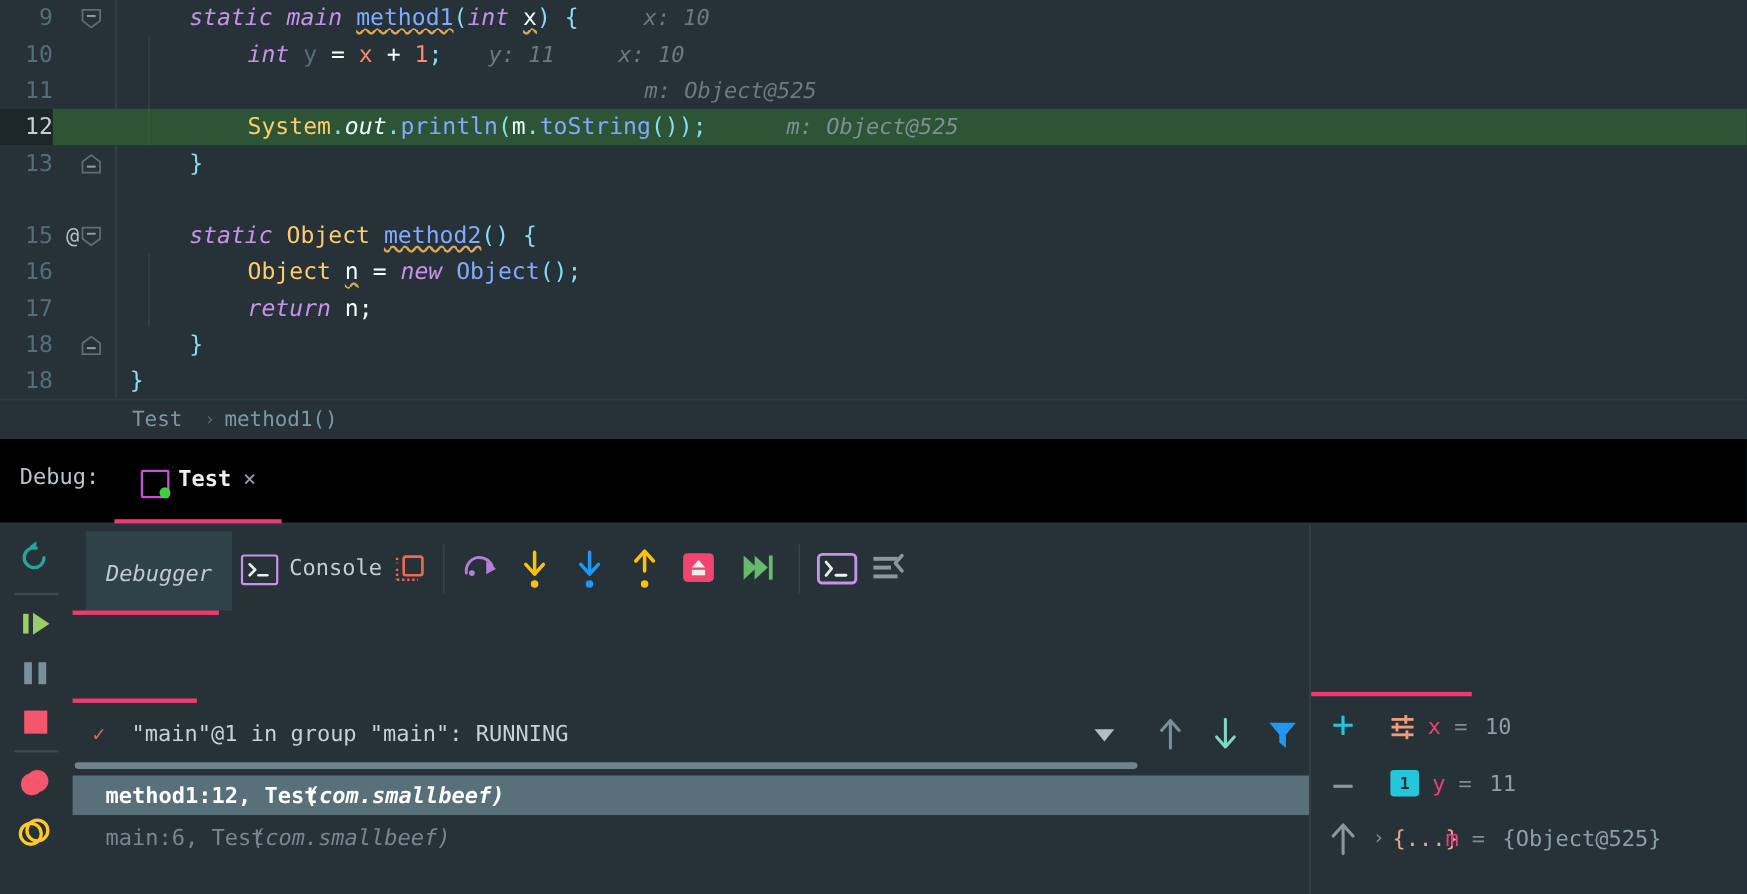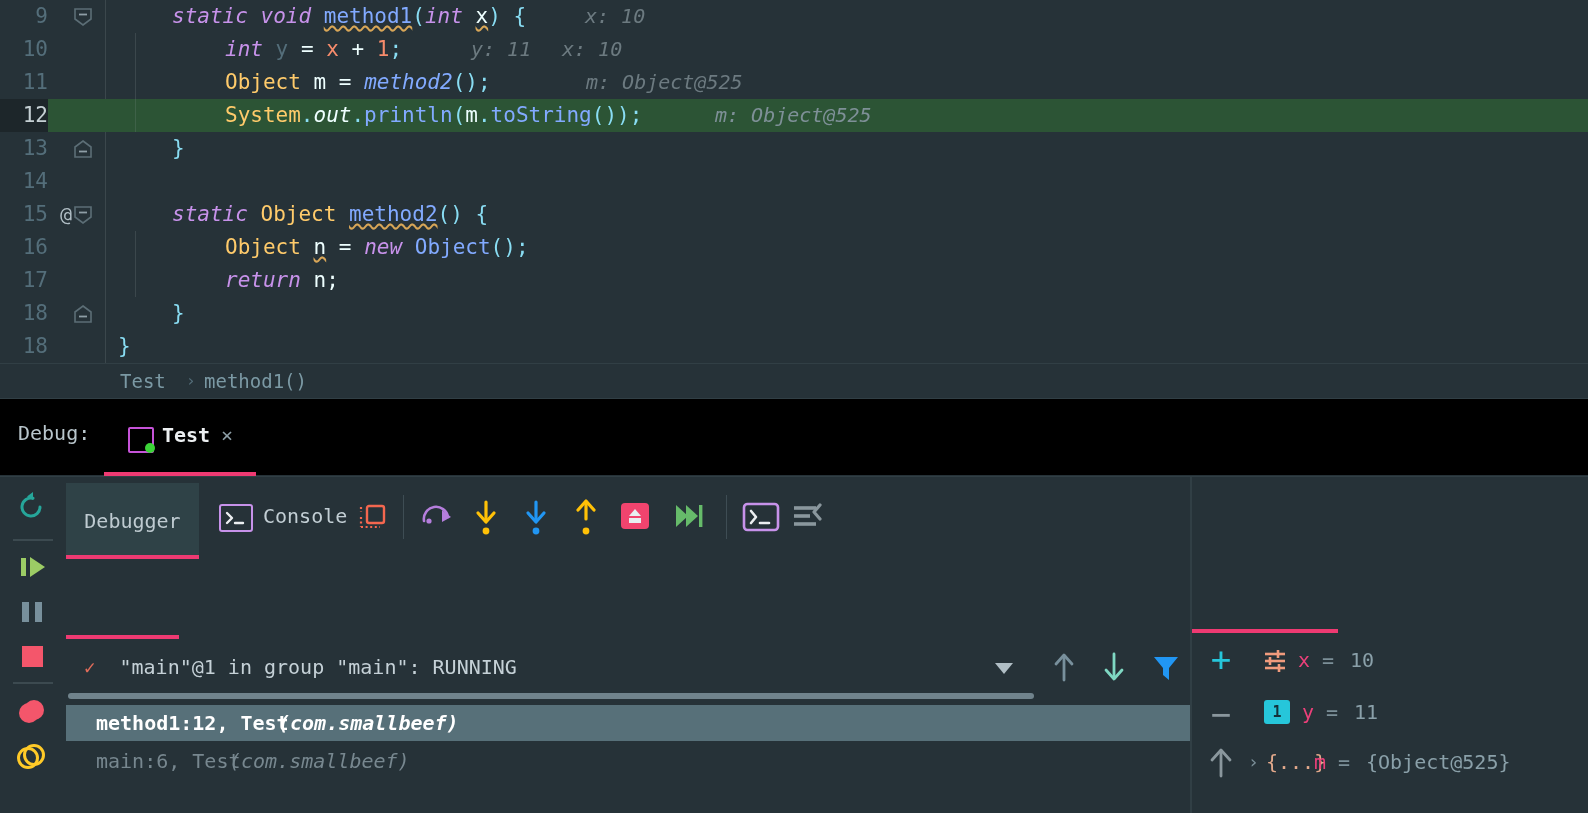--- a/index.html
+++ b/index.html
@@ -110,36 +110,35 @@
     <div class="gutline"></div>
 
     <div class="line" style="top:0px;">
       <span class="lnum">9</span>
       <span class="gutterdeco">
         <svg class="fold" style="top:7px;" width="22" height="20" viewBox="0 0 22 20">
           <path d="M3 2 H19 V12 L11 18 L3 12 Z" fill="none" stroke="#5c6e76" stroke-width="1.6"></path>
           <line x1="7" y1="7.5" x2="15" y2="7.5" stroke="#8e9ea6" stroke-width="1.8"></line>
         </svg>
       </span>
-      <span class="codetext" style="left:172px;"><span class="kw">static</span> <span class="kw">void</span> <span class="mthdecl">method1</span><span class="punc">(</span><span class="kw">int</span> <span class="varw">x</span><span class="punc">)</span> <span class="punc">{</span></span>
+      <span class="codetext" style="left:172px;"><span class="kw">static</span> <span class="kw">main</span> <span class="mthdecl">method1</span><span class="punc">(</span><span class="kw">int</span> <span class="varw">x</span><span class="punc">)</span> <span class="punc">{</span></span>
       <span class="codetext hint" style="left:585px;">x: 10</span>
     </div>
 
     <div class="line" style="top:33px;">
       <span class="lnum">10</span>
       <span class="indentguide" style="left:135px;top:0;height:33px;"></span>
       <span class="codetext" style="left:225px;"><span class="kw">int</span> <span class="dim">y</span> <span class="var">=</span> <span class="num">x</span> <span class="var">+</span> <span class="num">1</span><span class="punc">;</span></span>
-      <span class="codetext hint" style="left:471px;">y: 11</span>
+      <span class="codetext hint" style="left:444px;">y: 11</span>
       <span class="codetext hint" style="left:562px;">x: 10</span>
     </div>
 
     <div class="line" style="top:66px;">
       <span class="lnum">11</span>
       <span class="indentguide" style="left:135px;top:0;height:33px;"></span>
-      <span class="codetext" style="left:225px;"><span class="type">Object</span> <span class="var">m</span> <span class="var">=</span> <span class="mth">method2</span><span class="punc">();</span></span>
       <span class="codetext hint" style="left:586px;">m: Object@525</span>
     </div>
 
     <div class="line hl" style="top:99px;">
       <span class="lnum">12</span>
       <span class="indentguide" style="left:135px;top:0;height:33px;background:#3e6148;"></span>
       <span class="codetext" style="left:225px;"><span class="fld">System</span><span class="punc">.</span><span class="stat">out</span><span class="punc">.</span><span class="mth" style="font-style:normal;">println</span><span class="punc">(</span><span class="var">m</span><span class="punc">.</span><span class="mth" style="font-style:normal;">toString</span><span class="punc">());</span></span>
       <span class="codetext hint2" style="left:715px;">m: Object@525</span>
     </div>
 
@@ -147,23 +146,20 @@
       <span class="lnum">13</span>
       <span class="gutterdeco">
         <svg class="fold" style="top:7px;" width="22" height="20" viewBox="0 0 22 20">
           <path d="M11 2 L19 8 V18 H3 V8 Z" fill="none" stroke="#5c6e76" stroke-width="1.6"></path>
           <line x1="7" y1="12.5" x2="15" y2="12.5" stroke="#8e9ea6" stroke-width="1.8"></line>
         </svg>
       </span>
       <span class="codetext punc" style="left:172px;">}</span>
     </div>
 
-    <div class="line" style="top:165px;">
-      <span class="lnum">14</span>
-    </div>
 
     <div class="line" style="top:198px;">
       <span class="lnum">15</span>
       <span class="at-mark">@</span>
       <span class="gutterdeco">
         <svg class="fold" style="top:7px;" width="22" height="20" viewBox="0 0 22 20">
           <path d="M3 2 H19 V12 L11 18 L3 12 Z" fill="none" stroke="#5c6e76" stroke-width="1.6"></path>
           <line x1="7" y1="7.5" x2="15" y2="7.5" stroke="#8e9ea6" stroke-width="1.8"></line>
         </svg>
       </span>
@@ -262,21 +258,21 @@
     <div class="lcicon" style="top:257px;">
       <svg width="66" height="44" viewBox="0 0 66 44">
         <circle cx="28" cy="24" r="9.5" fill="none" stroke="#ffca28" stroke-width="3"></circle>
         <circle cx="34" cy="21" r="9.5" fill="none" stroke="#ffca28" stroke-width="3"></circle>
       </svg>
     </div>
   </div>
 
   <div class="dbgpanel">
 
-    <div class="tabbox" style="left:0px;top:6px;width:133px;height:72px;">
+    <div class="tabbox" style="left:12px;top:6px;width:133px;height:72px;font-style:italic;">
       <span class="tl" style="top:26px;">Debugger</span>
     </div>
     <div class="tab-underline" style="left:0px;top:78px;width:133px;"></div>
 
     <div style="position:absolute;left:153px;top:24px;">
       <span class="console-ico" style="left:0;top:3px;">
         <svg width="30" height="24" viewBox="0 0 30 24">
           <path d="M6 7 L11 12 L6 17" fill="none" stroke="#eceff1" stroke-width="2.4" stroke-linecap="round" stroke-linejoin="round"></path>
           <line x1="14" y1="17" x2="22" y2="17" stroke="#eceff1" stroke-width="2.4" stroke-linecap="round"></line>
         </svg>

